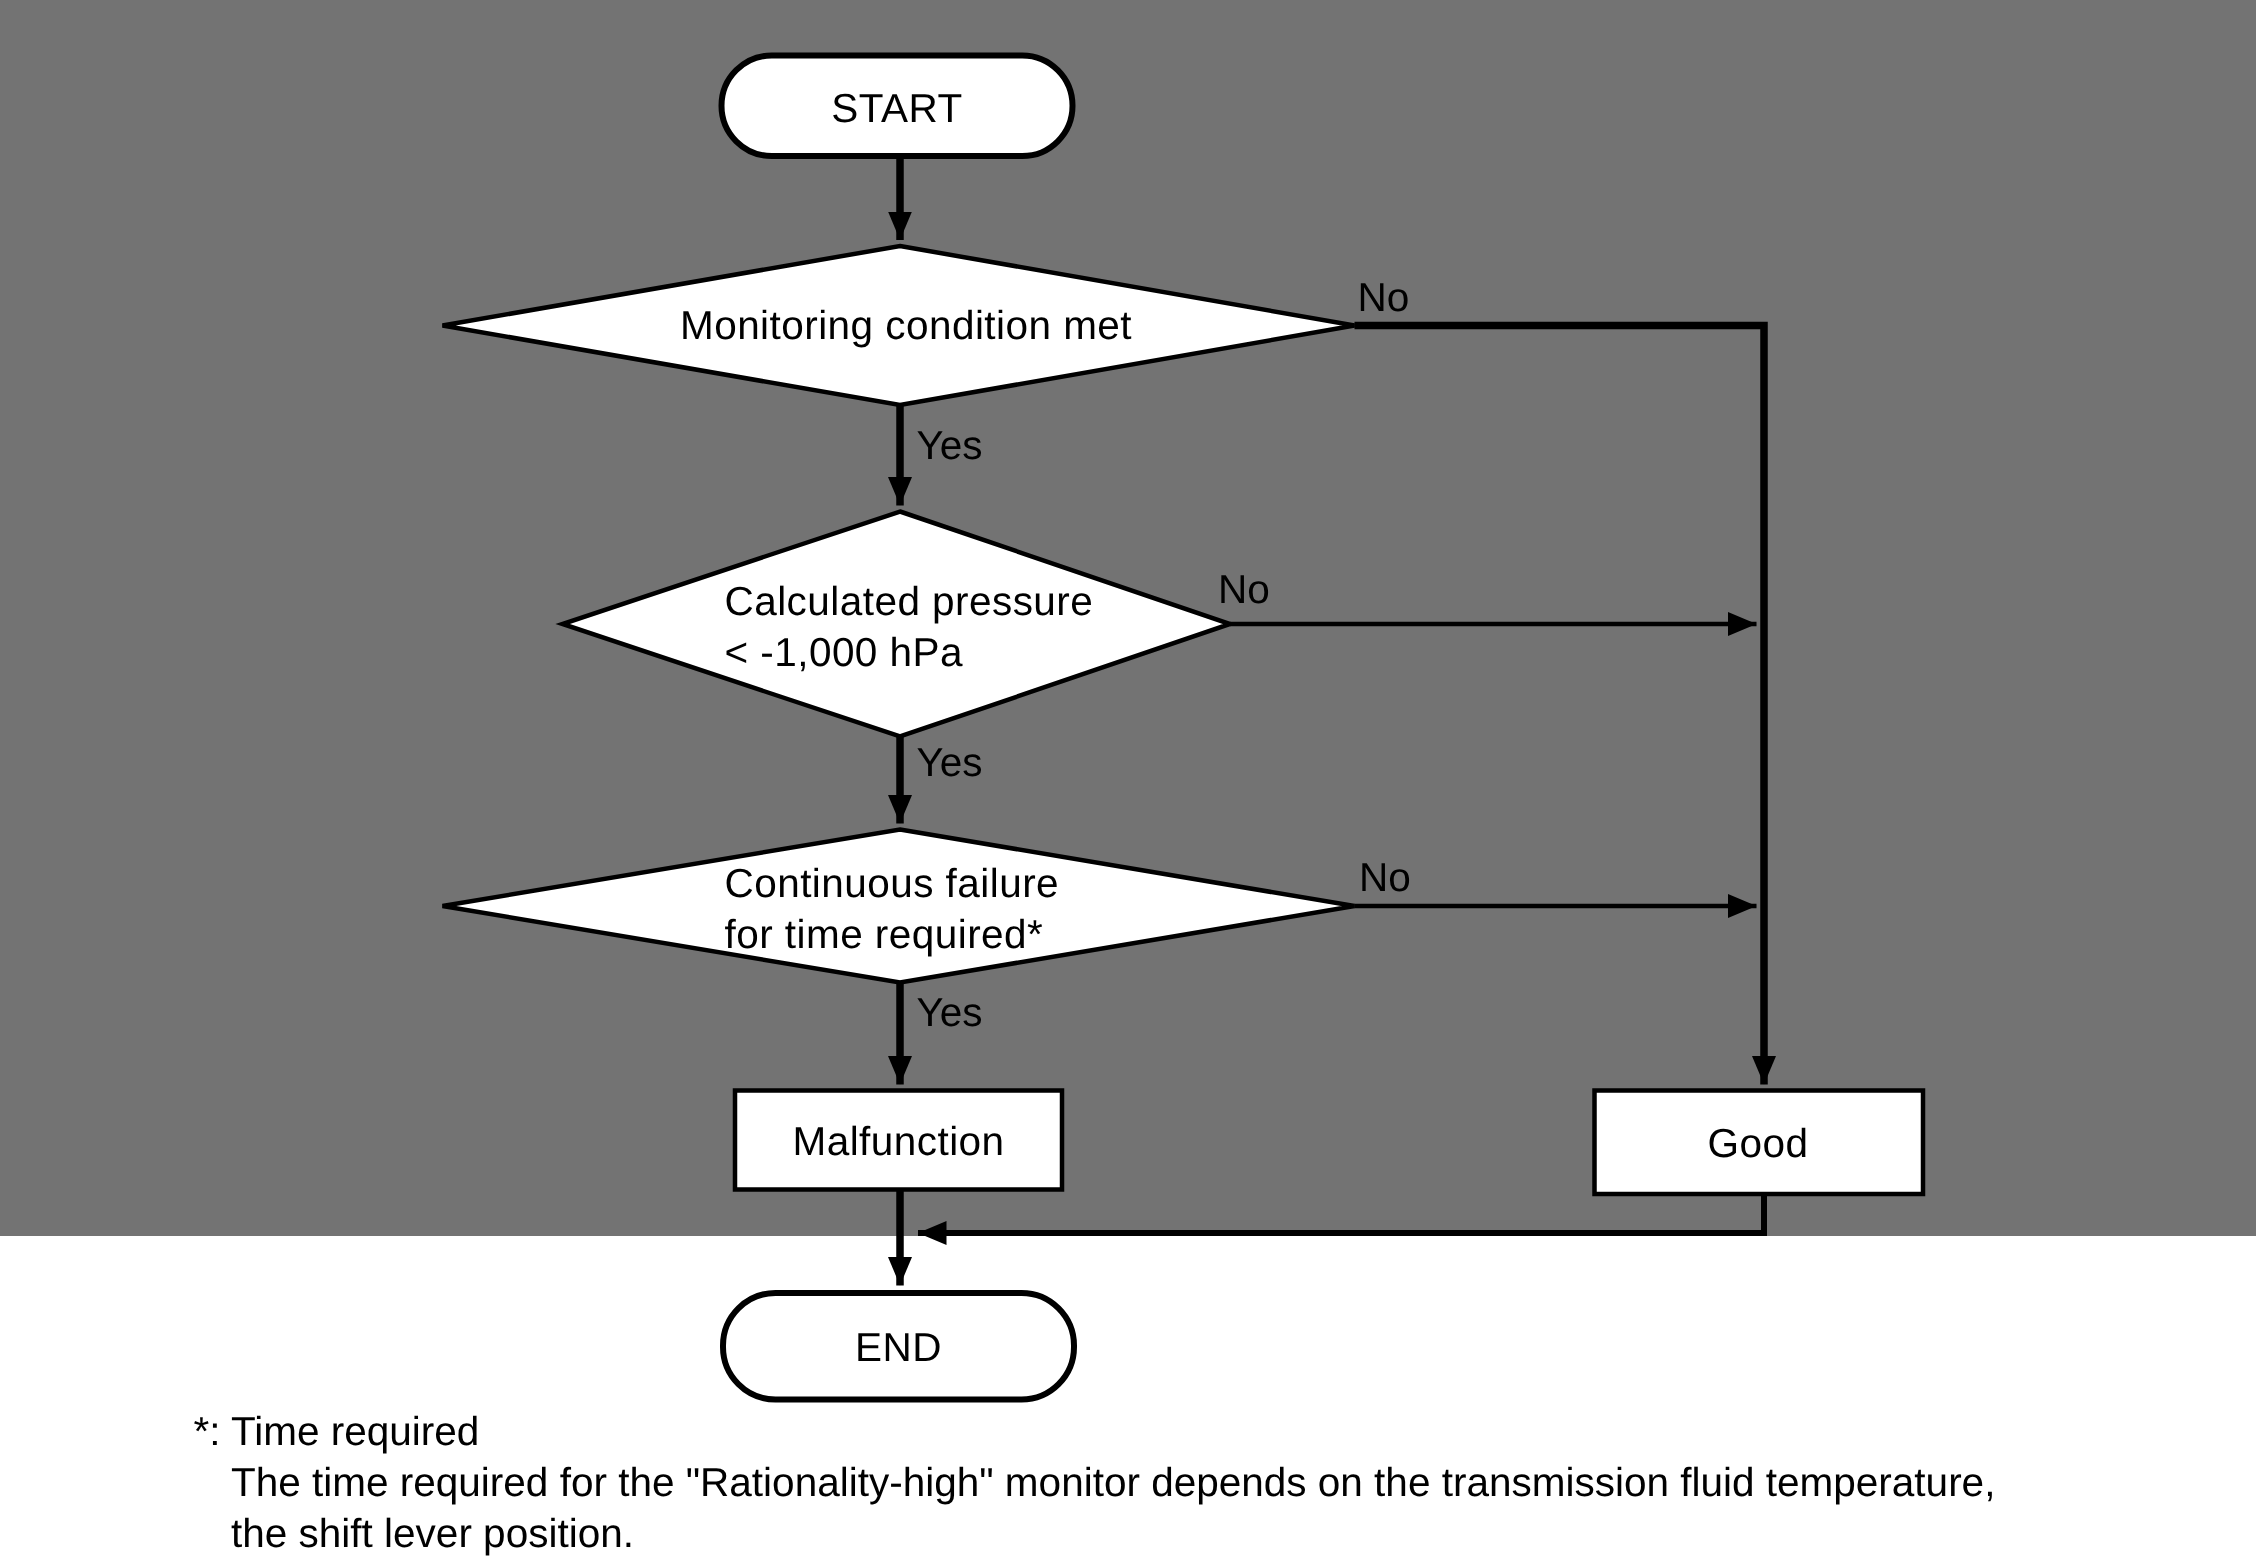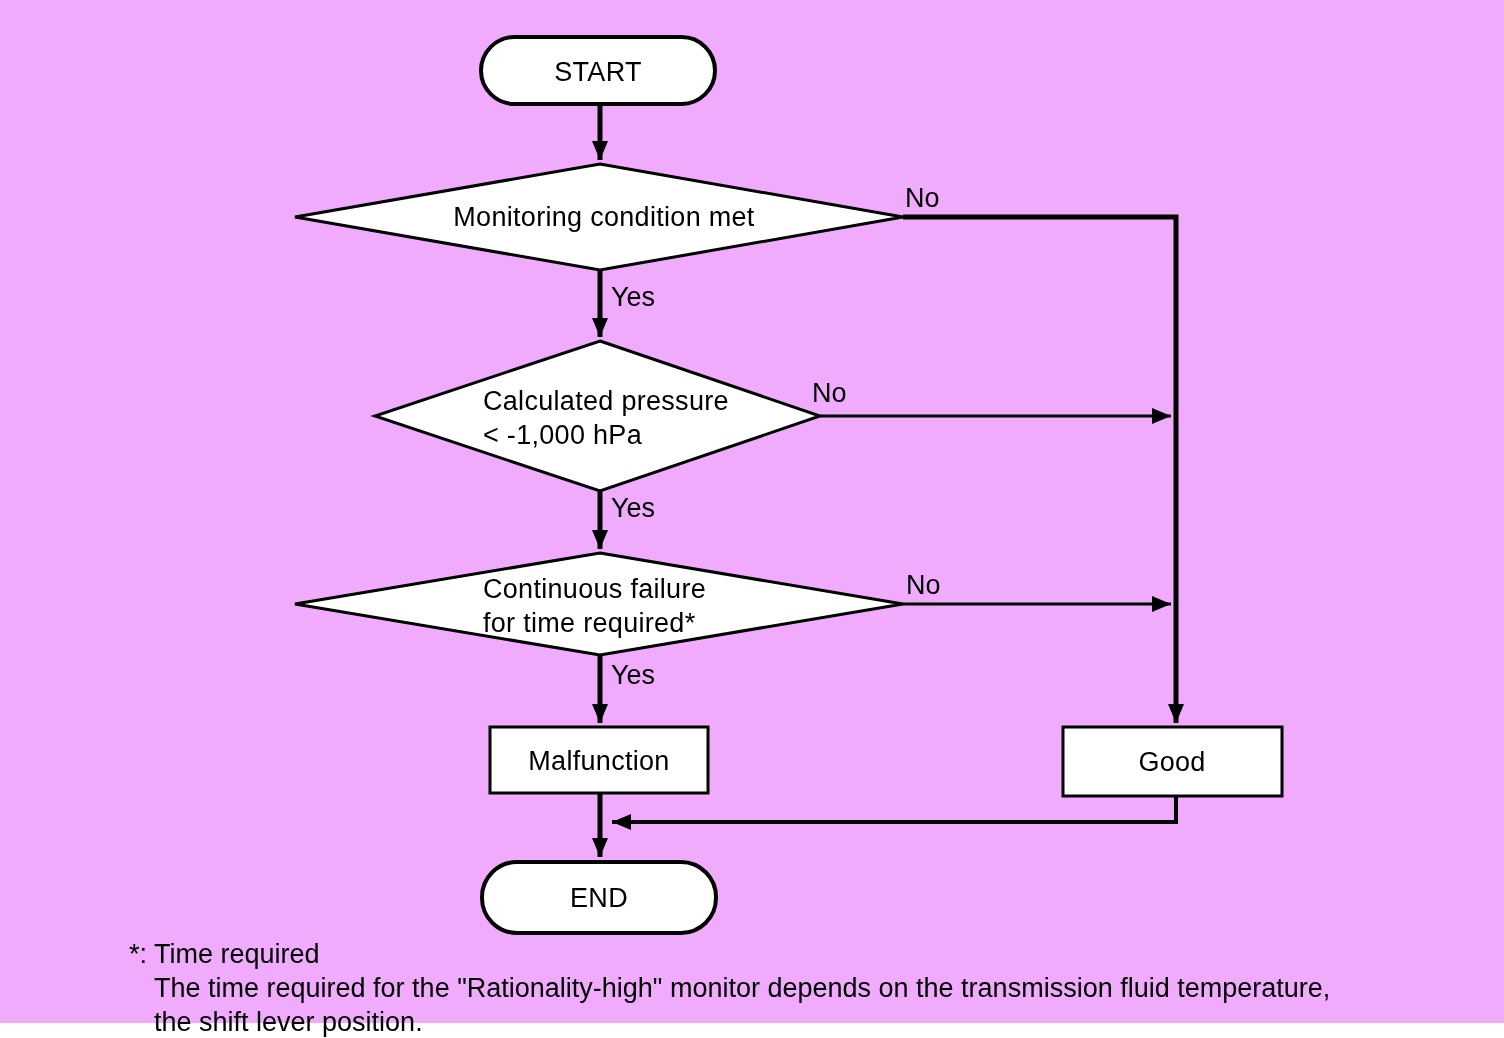--- a/index.html
+++ b/index.html
@@ -6,22 +6,22 @@
     margin: 0;
     padding: 0;
     background: #ffffff;
     width: 1504px;
     height: 1038px;
     overflow: hidden;
   }
   .canvas-wrap {
     position: relative;
     width: 1504px;
-    height: 1023px;
-    background: #f0abfc;
+    height: 824px;
+    background: #737373;
   }
   svg {
     display: block;
     font-family: "Liberation Sans", "DejaVu Sans", sans-serif;
   }
   .shape {
     fill: #ffffff;
     stroke: #000000;
     stroke-width: 3;
   }

